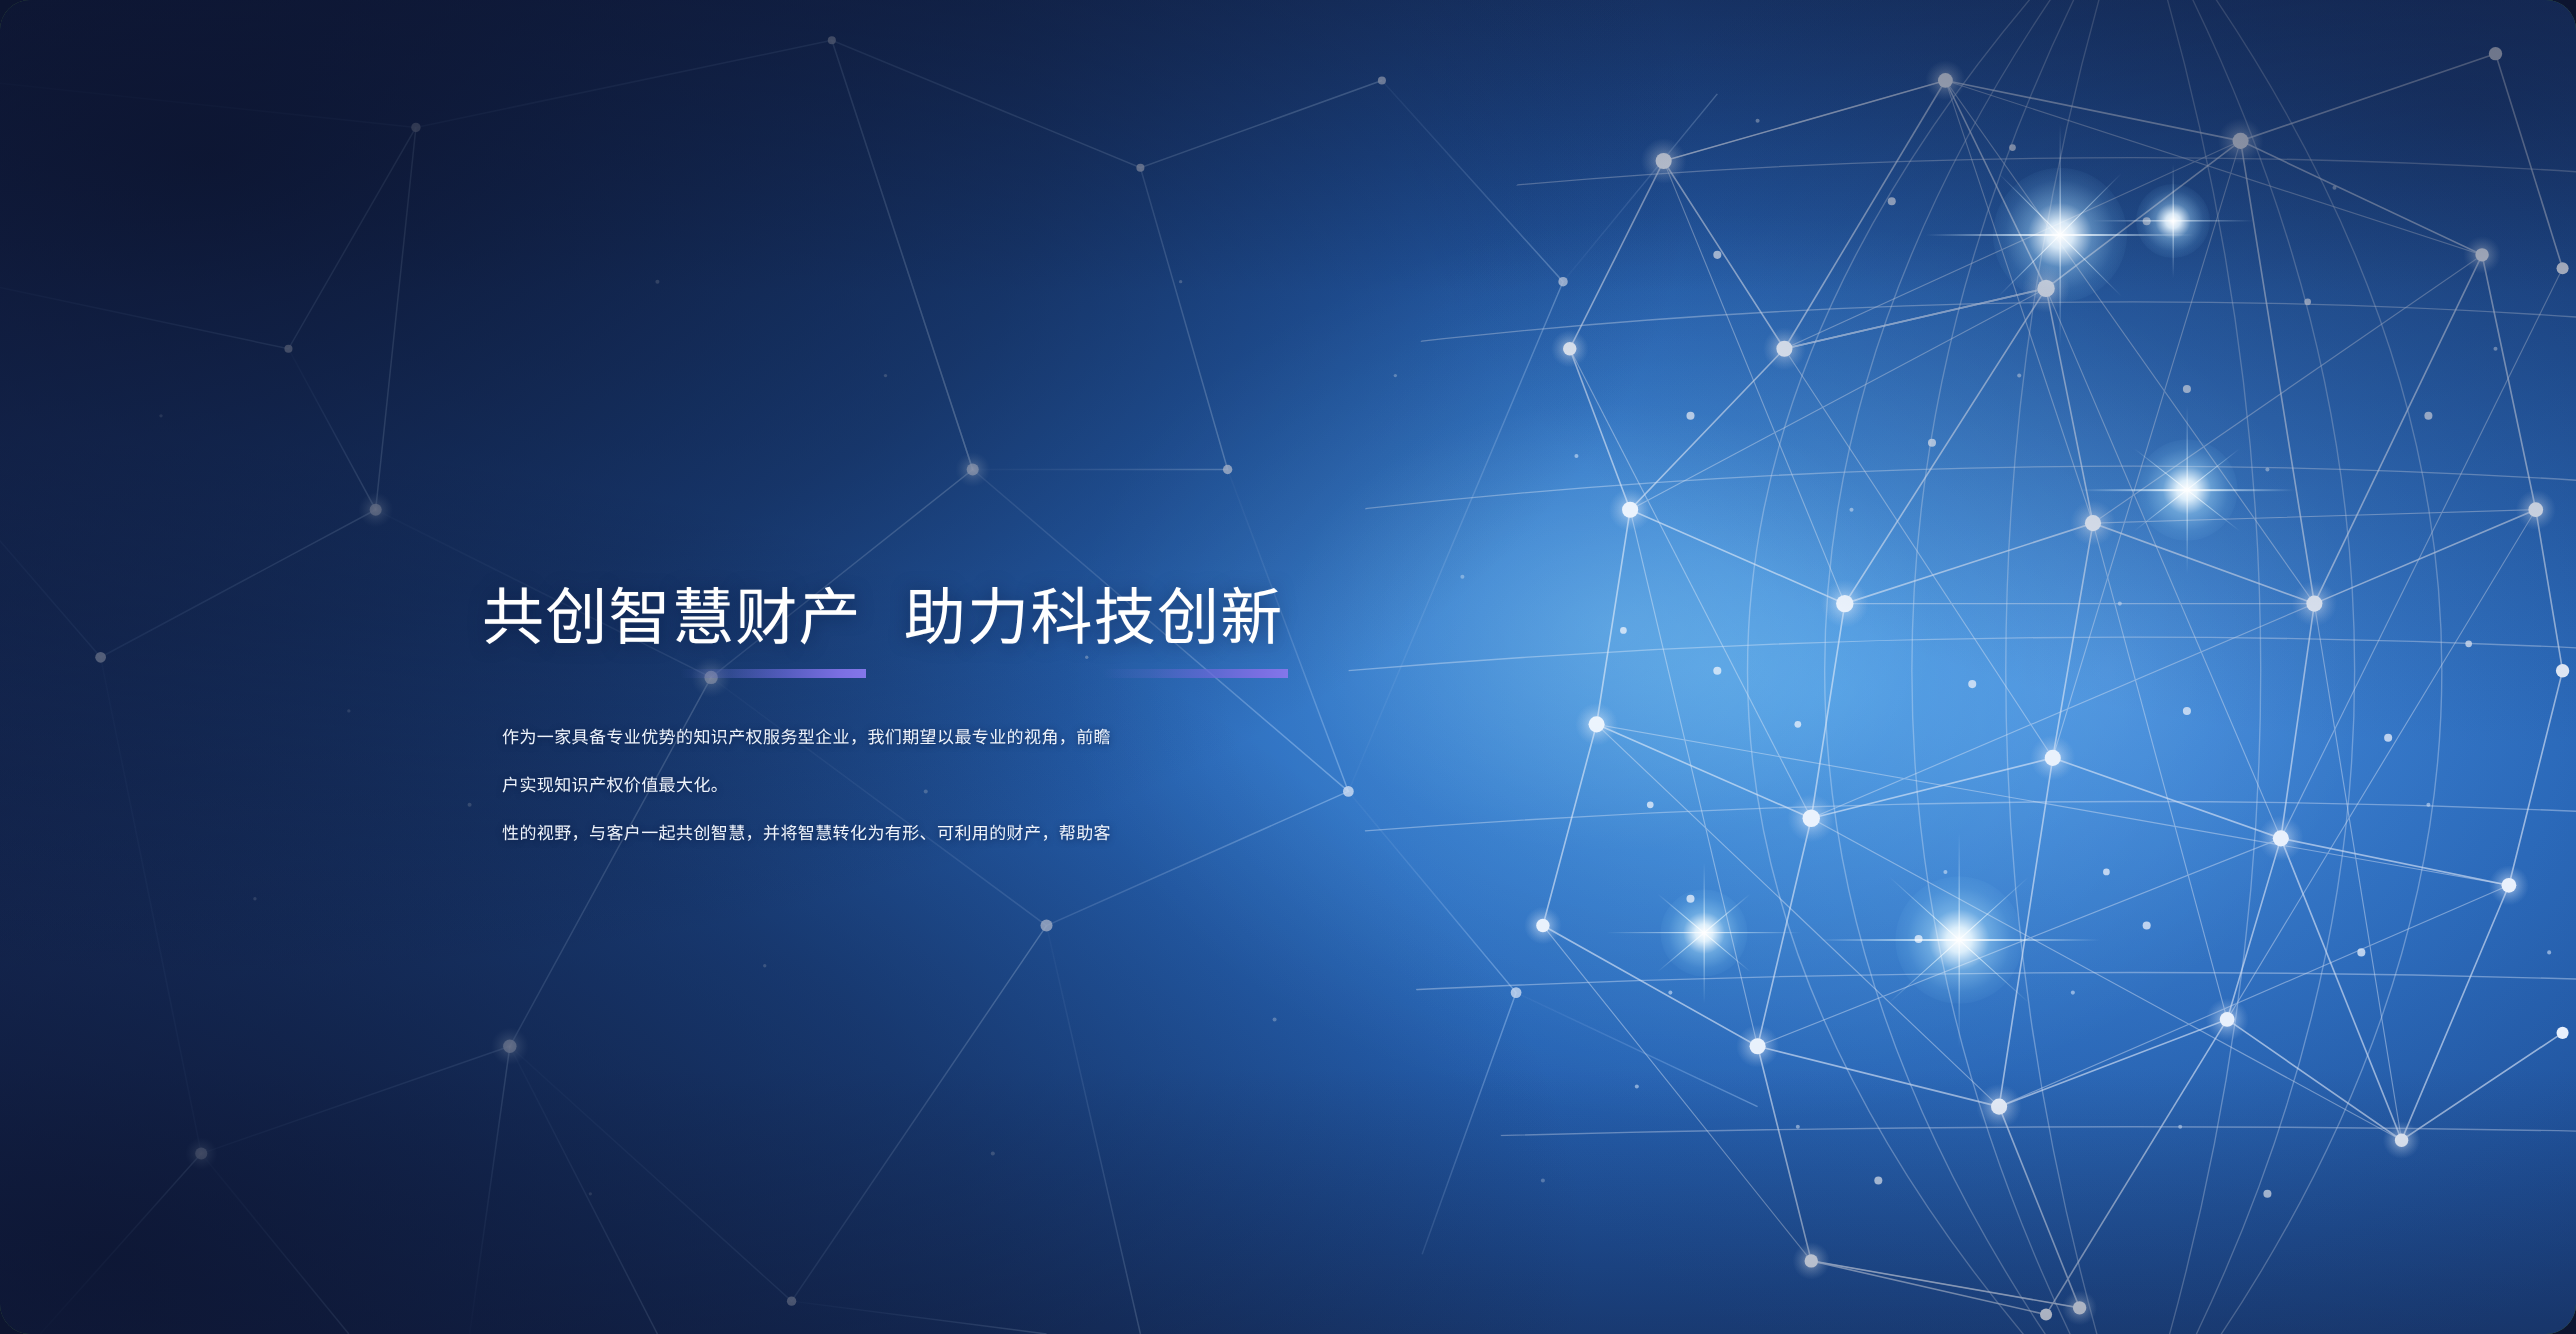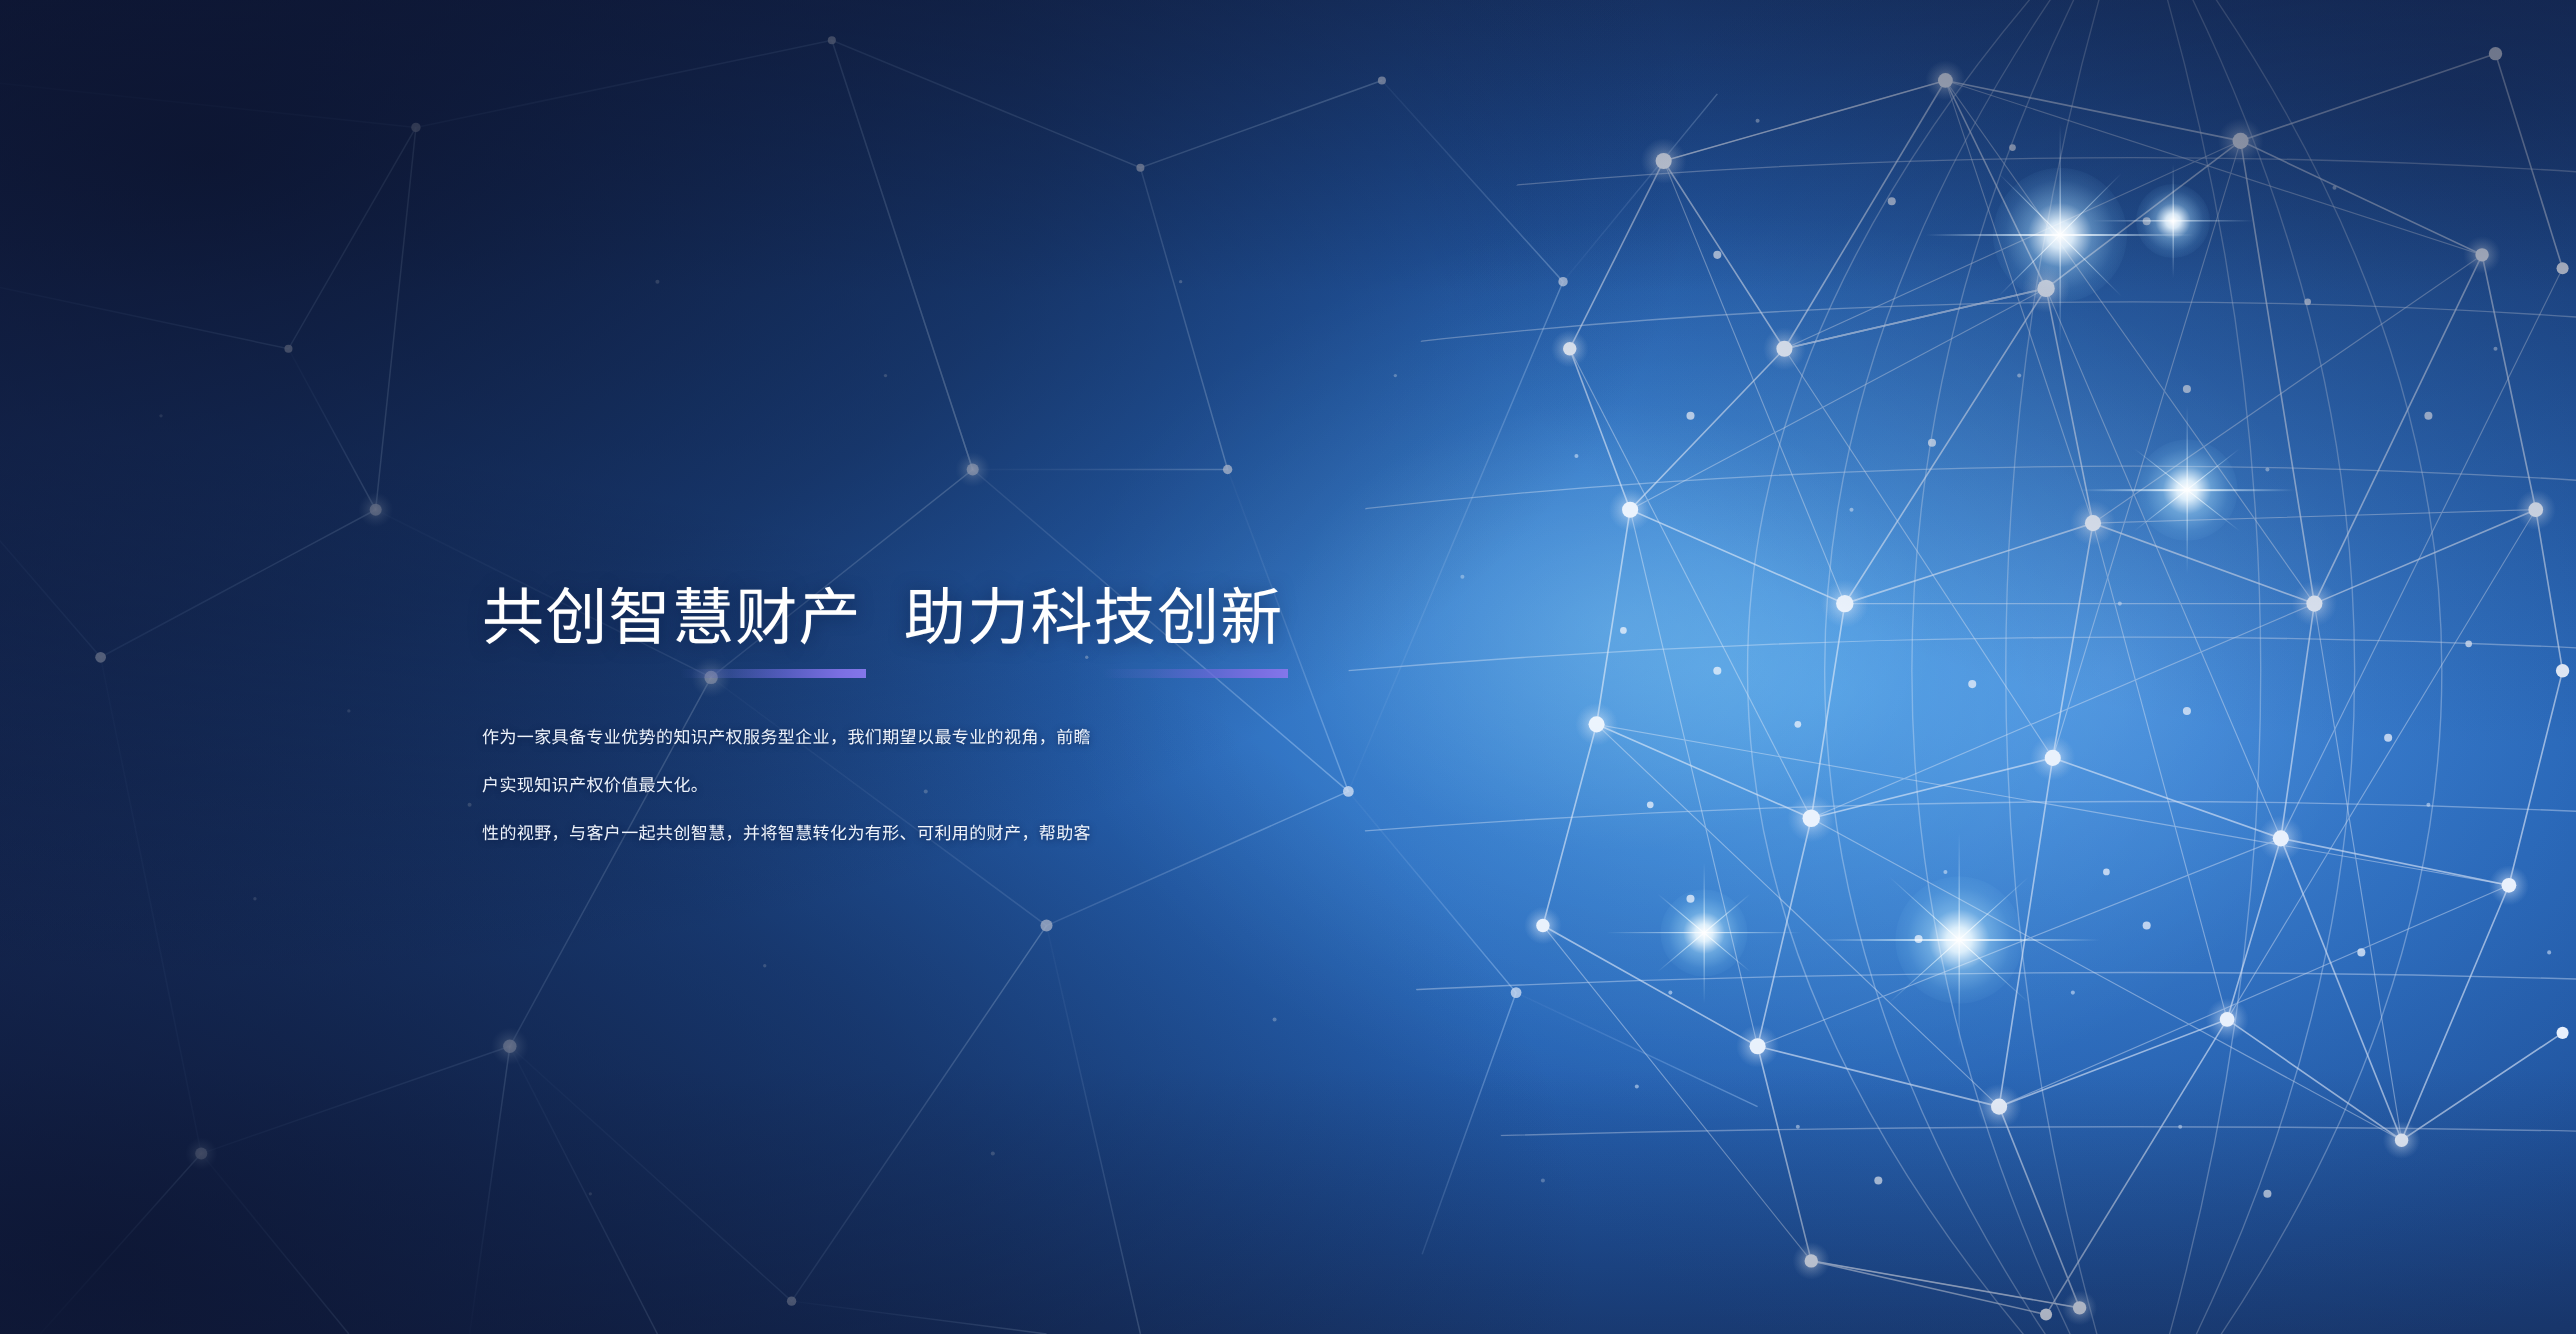--- a/index.html
+++ b/index.html
@@ -10,20 +10,21 @@
   body {
     font-family: "Liberation Sans", "DejaVu Sans", sans-serif;
   }
 
   #stage {
     position: relative;
     width: 2576px;
     height: 1334px;
     overflow: hidden;
     background: #4d7c0f;
+    border-radius: 30px;
   }
 
   
   .bg-layer { position: absolute; inset: 0; pointer-events: none; }
 
   #bg-base {
     background:
       radial-gradient(125% 115% at 71% 52%,
         #3a86d8 0%,
         #2f74c8 12%,
@@ -89,20 +90,21 @@
   }
 
   #paragraph {
     margin-top: 65px;
     width: 765px;
     font-size: 17px;
     line-height: 48px;
     color: #eef3fb;
     letter-spacing: 0.4px;
     text-shadow: 0 0.7px 6.7px rgba(8,20,56,.60);
+    margin-left: 20px;
   }
   #paragraph .pline { display: block; white-space: nowrap; }
 
   
   .flare { position: absolute; pointer-events: none; mix-blend-mode: screen; }
   .flare .core {
     position: absolute; left: 50%; top: 50%;
     transform: translate(-50%,-50%);
     border-radius: 50%;
     background: radial-gradient(circle,

